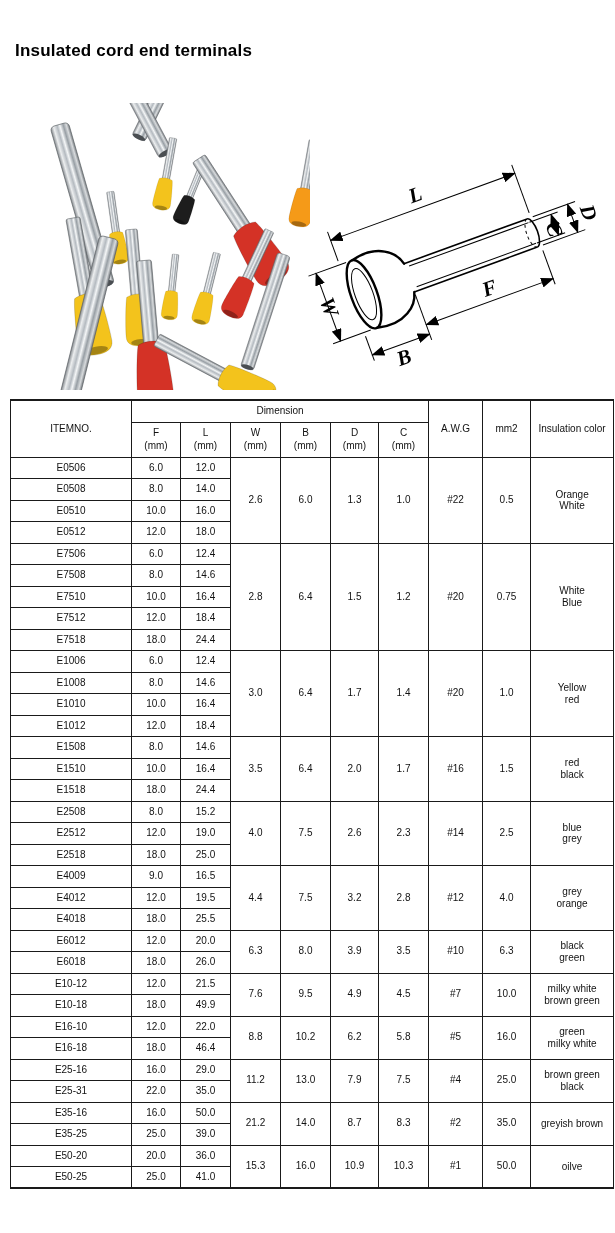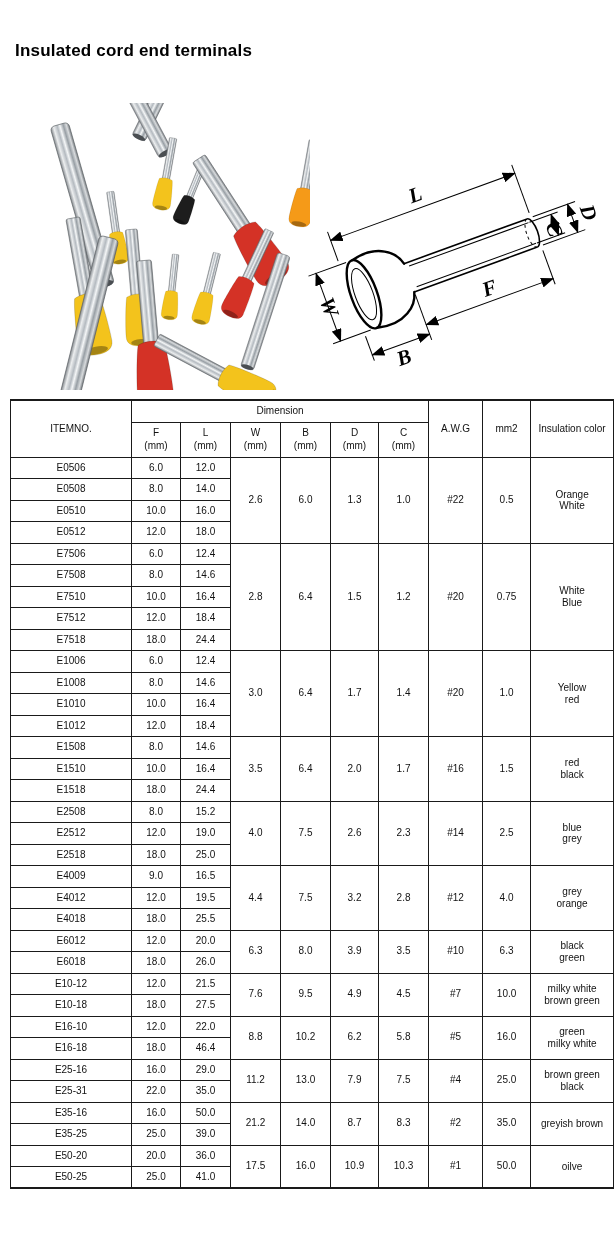--- a/index.html
+++ b/index.html
@@ -346,21 +346,21 @@
         <td rowspan="2">9.5</td>
         <td rowspan="2">4.9</td>
         <td rowspan="2">4.5</td>
         <td rowspan="2">#7</td>
         <td rowspan="2">10.0</td>
         <td rowspan="2" class="wrap">milky white<br>brown green</td>
       </tr>
       <tr>
         <td>E10-18</td>
         <td>18.0</td>
-        <td>27.5</td>
+        <td>49.9</td>
       </tr>
       <tr>
         <td>E16-10</td>
         <td>12.0</td>
         <td>22.0</td>
         <td rowspan="2">8.8</td>
         <td rowspan="2">10.2</td>
         <td rowspan="2">6.2</td>
         <td rowspan="2">5.8</td>
         <td rowspan="2">#5</td>
@@ -403,21 +403,21 @@
       </tr>
       <tr>
         <td>E35-25</td>
         <td>25.0</td>
         <td>39.0</td>
       </tr>
       <tr>
         <td>E50-20</td>
         <td>20.0</td>
         <td>36.0</td>
-        <td rowspan="2">17.5</td>
+        <td rowspan="2">15.3</td>
         <td rowspan="2">16.0</td>
         <td rowspan="2">10.9</td>
         <td rowspan="2">10.3</td>
         <td rowspan="2">#1</td>
         <td rowspan="2">50.0</td>
         <td rowspan="2" class="wrap">oilve</td>
       </tr>
       <tr>
         <td>E50-25</td>
         <td>25.0</td>

